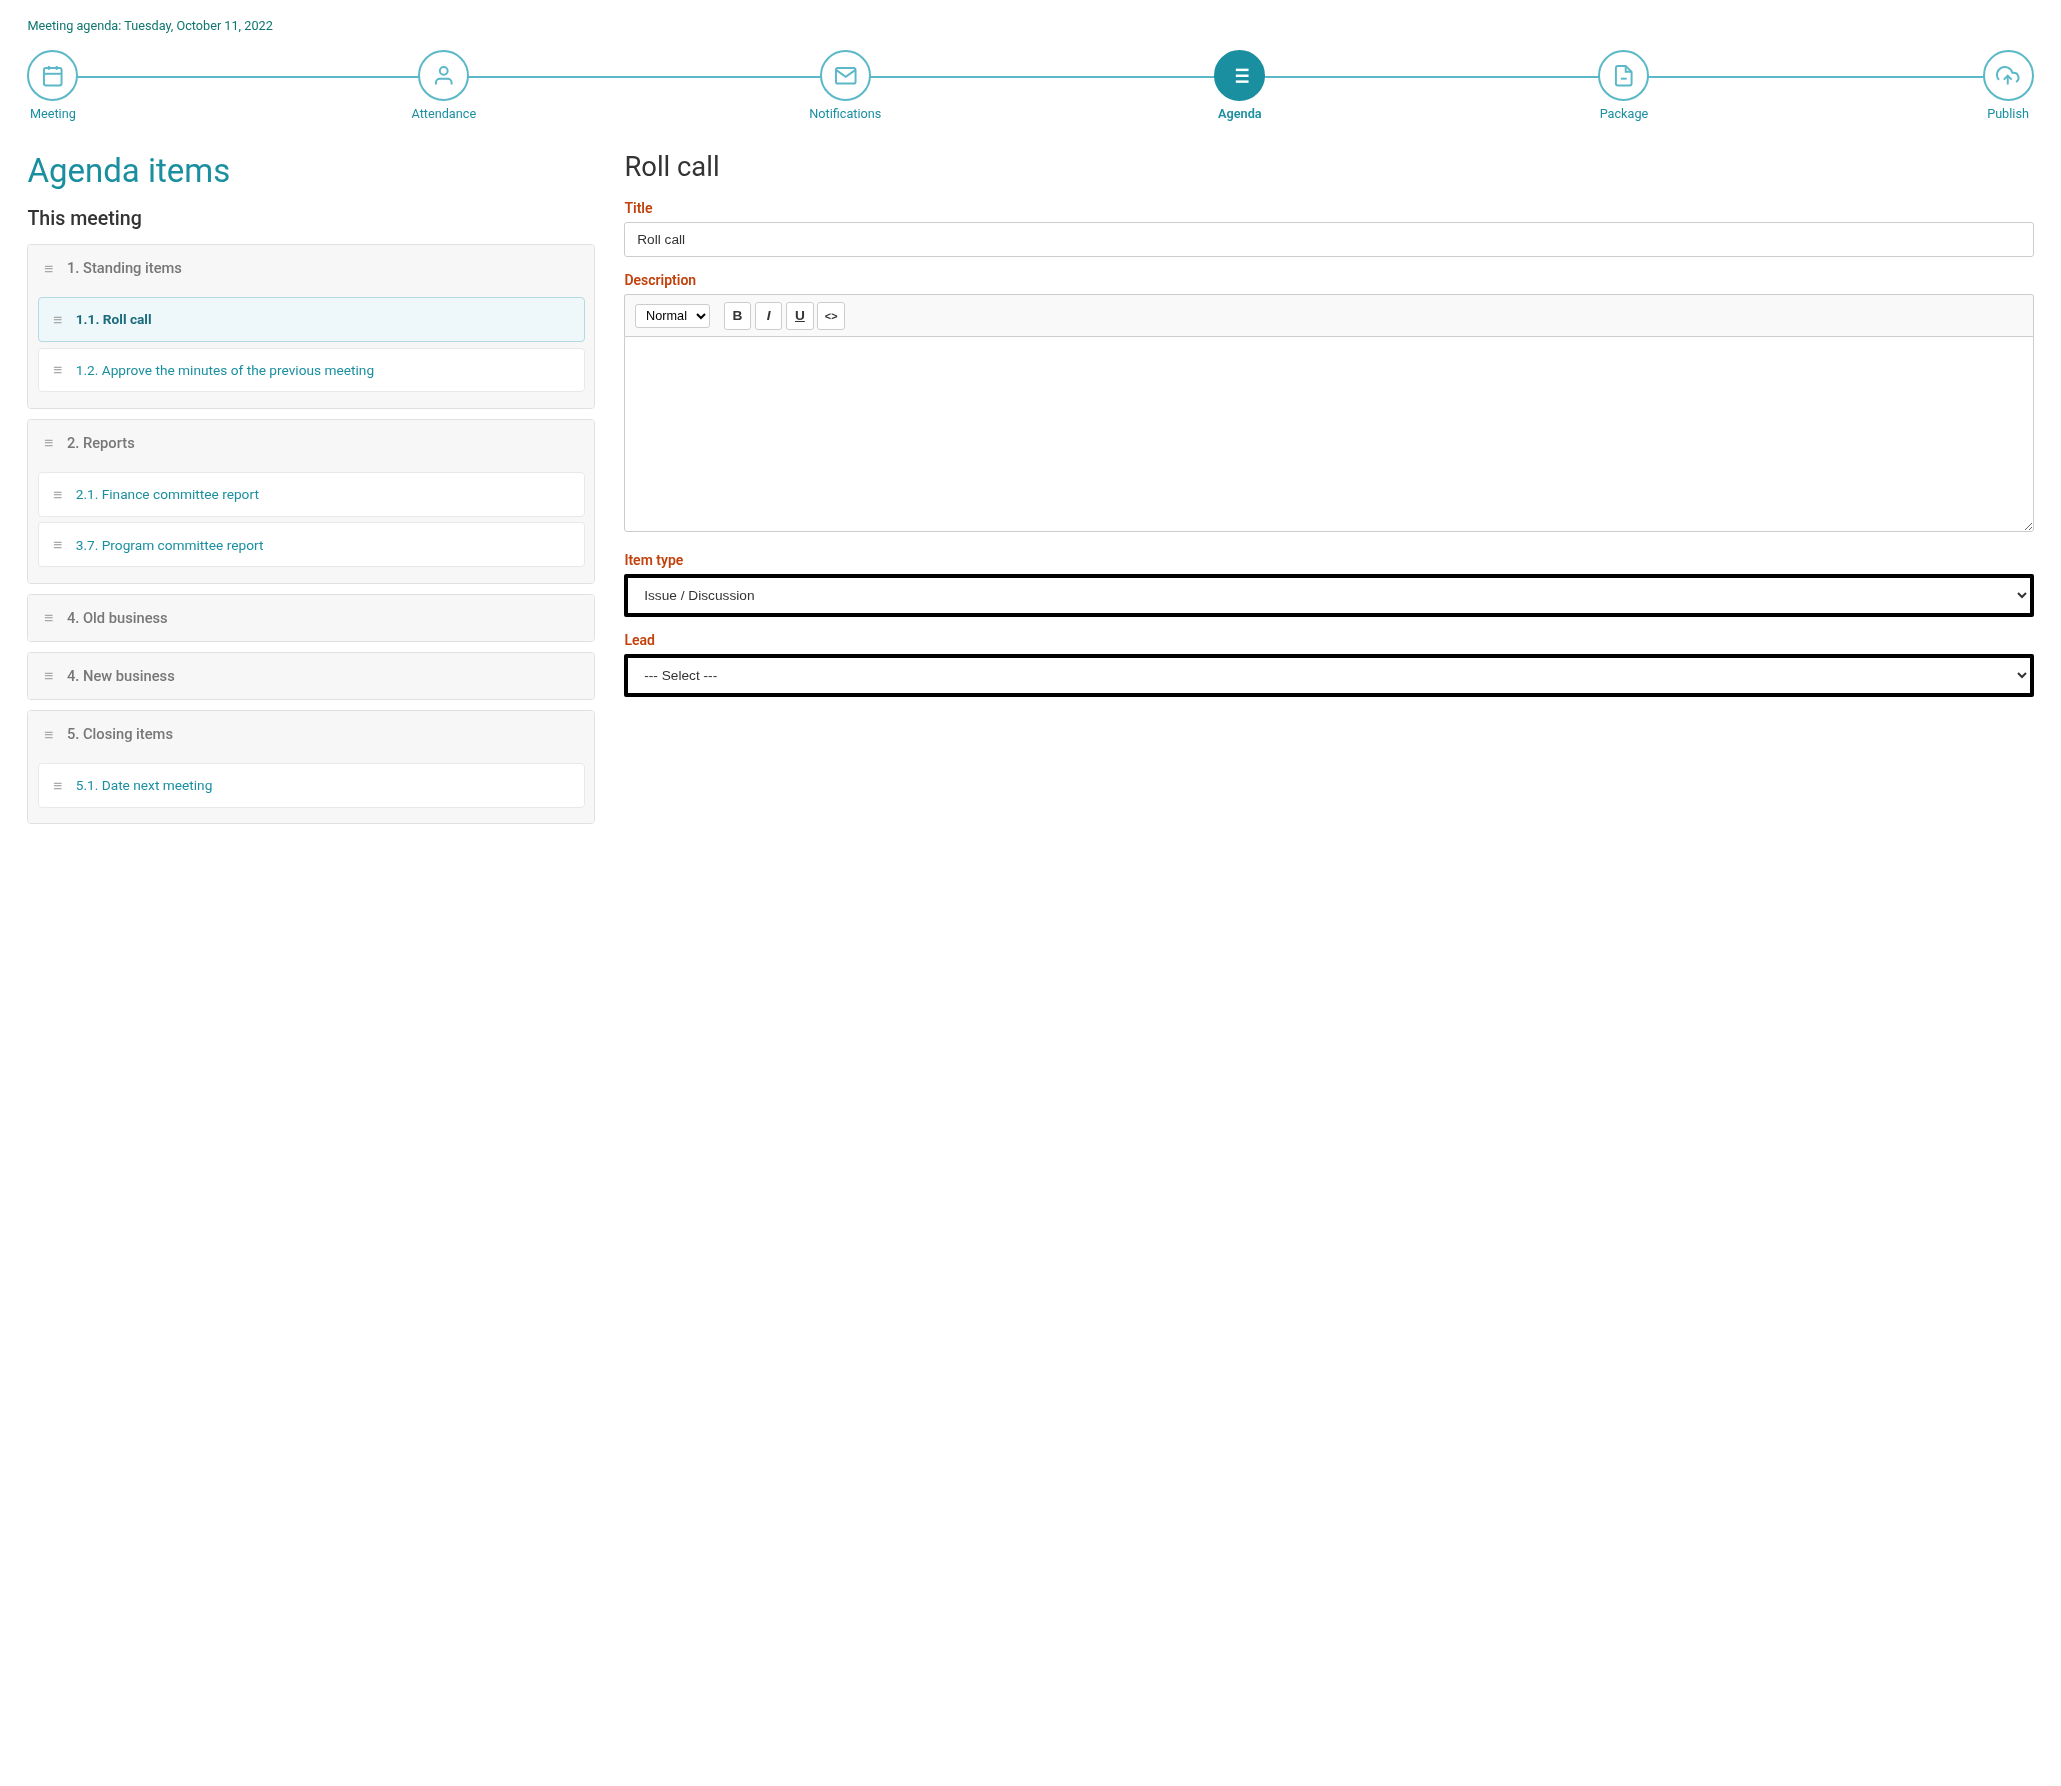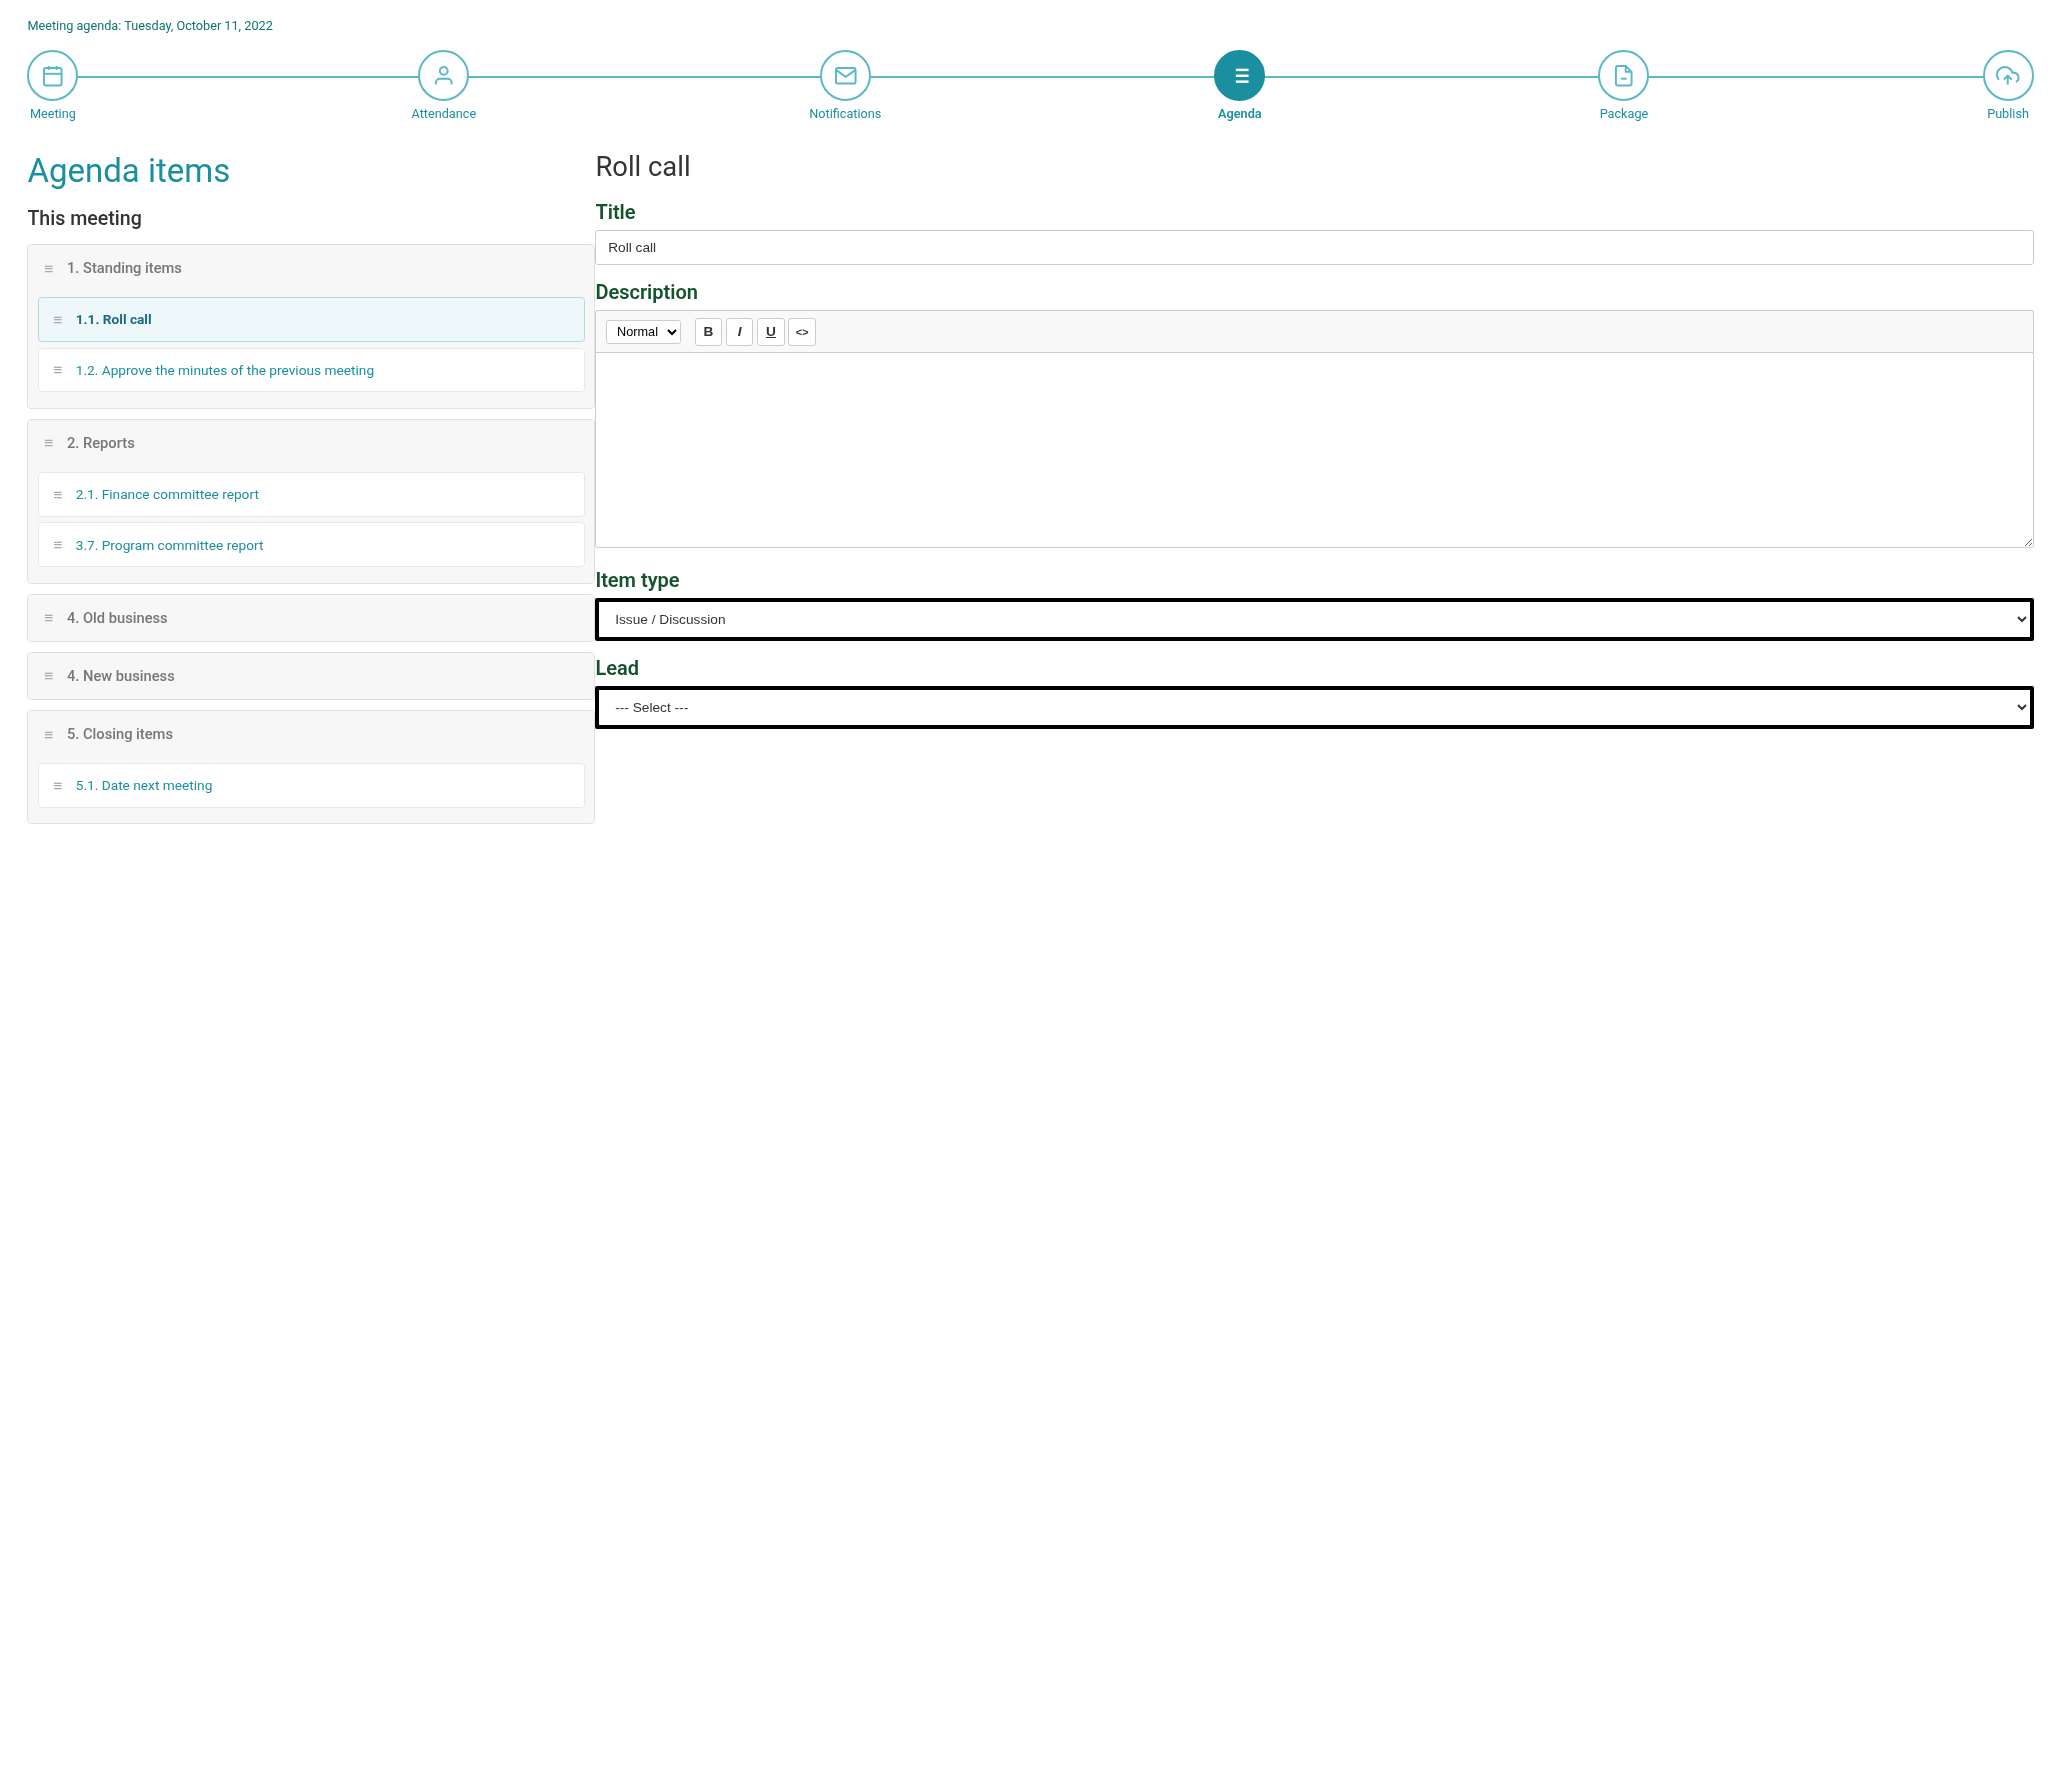--- a/index.html
+++ b/index.html
@@ -70,20 +70,21 @@
       text-align: center;
     }
     .stepper-label.active {
       font-weight: 600;
     }
 
     
     .main-content {
       display: flex;
       padding: 9.8px 27.4px 27.4px 27.4px;
+      gap: 29px;
     }
 
     
     .left-panel {
       flex: 0 0 568px;
     }
 
     .page-title {
       font-size: 33px;
       font-weight: 400;
@@ -165,23 +166,23 @@
     }
 
     .detail-title {
       font-size: 27.4px;
       font-weight: 400;
       color: #333;
       margin-bottom: 17.6px;
     }
 
     .field-label {
-      font-size: 20px;
+      font-size: 14px;
       font-weight: 600;
-      color: #14532d;
+      color: #c2410c;
       margin-bottom: 5.9px;
       display: block;
     }
 
     .field-input {
       width: 100%;
       padding: 8.8px 11.8px;
       border: 1px solid #ccc;
       border-radius: 2.9px;
       font-size: 13.7px;

